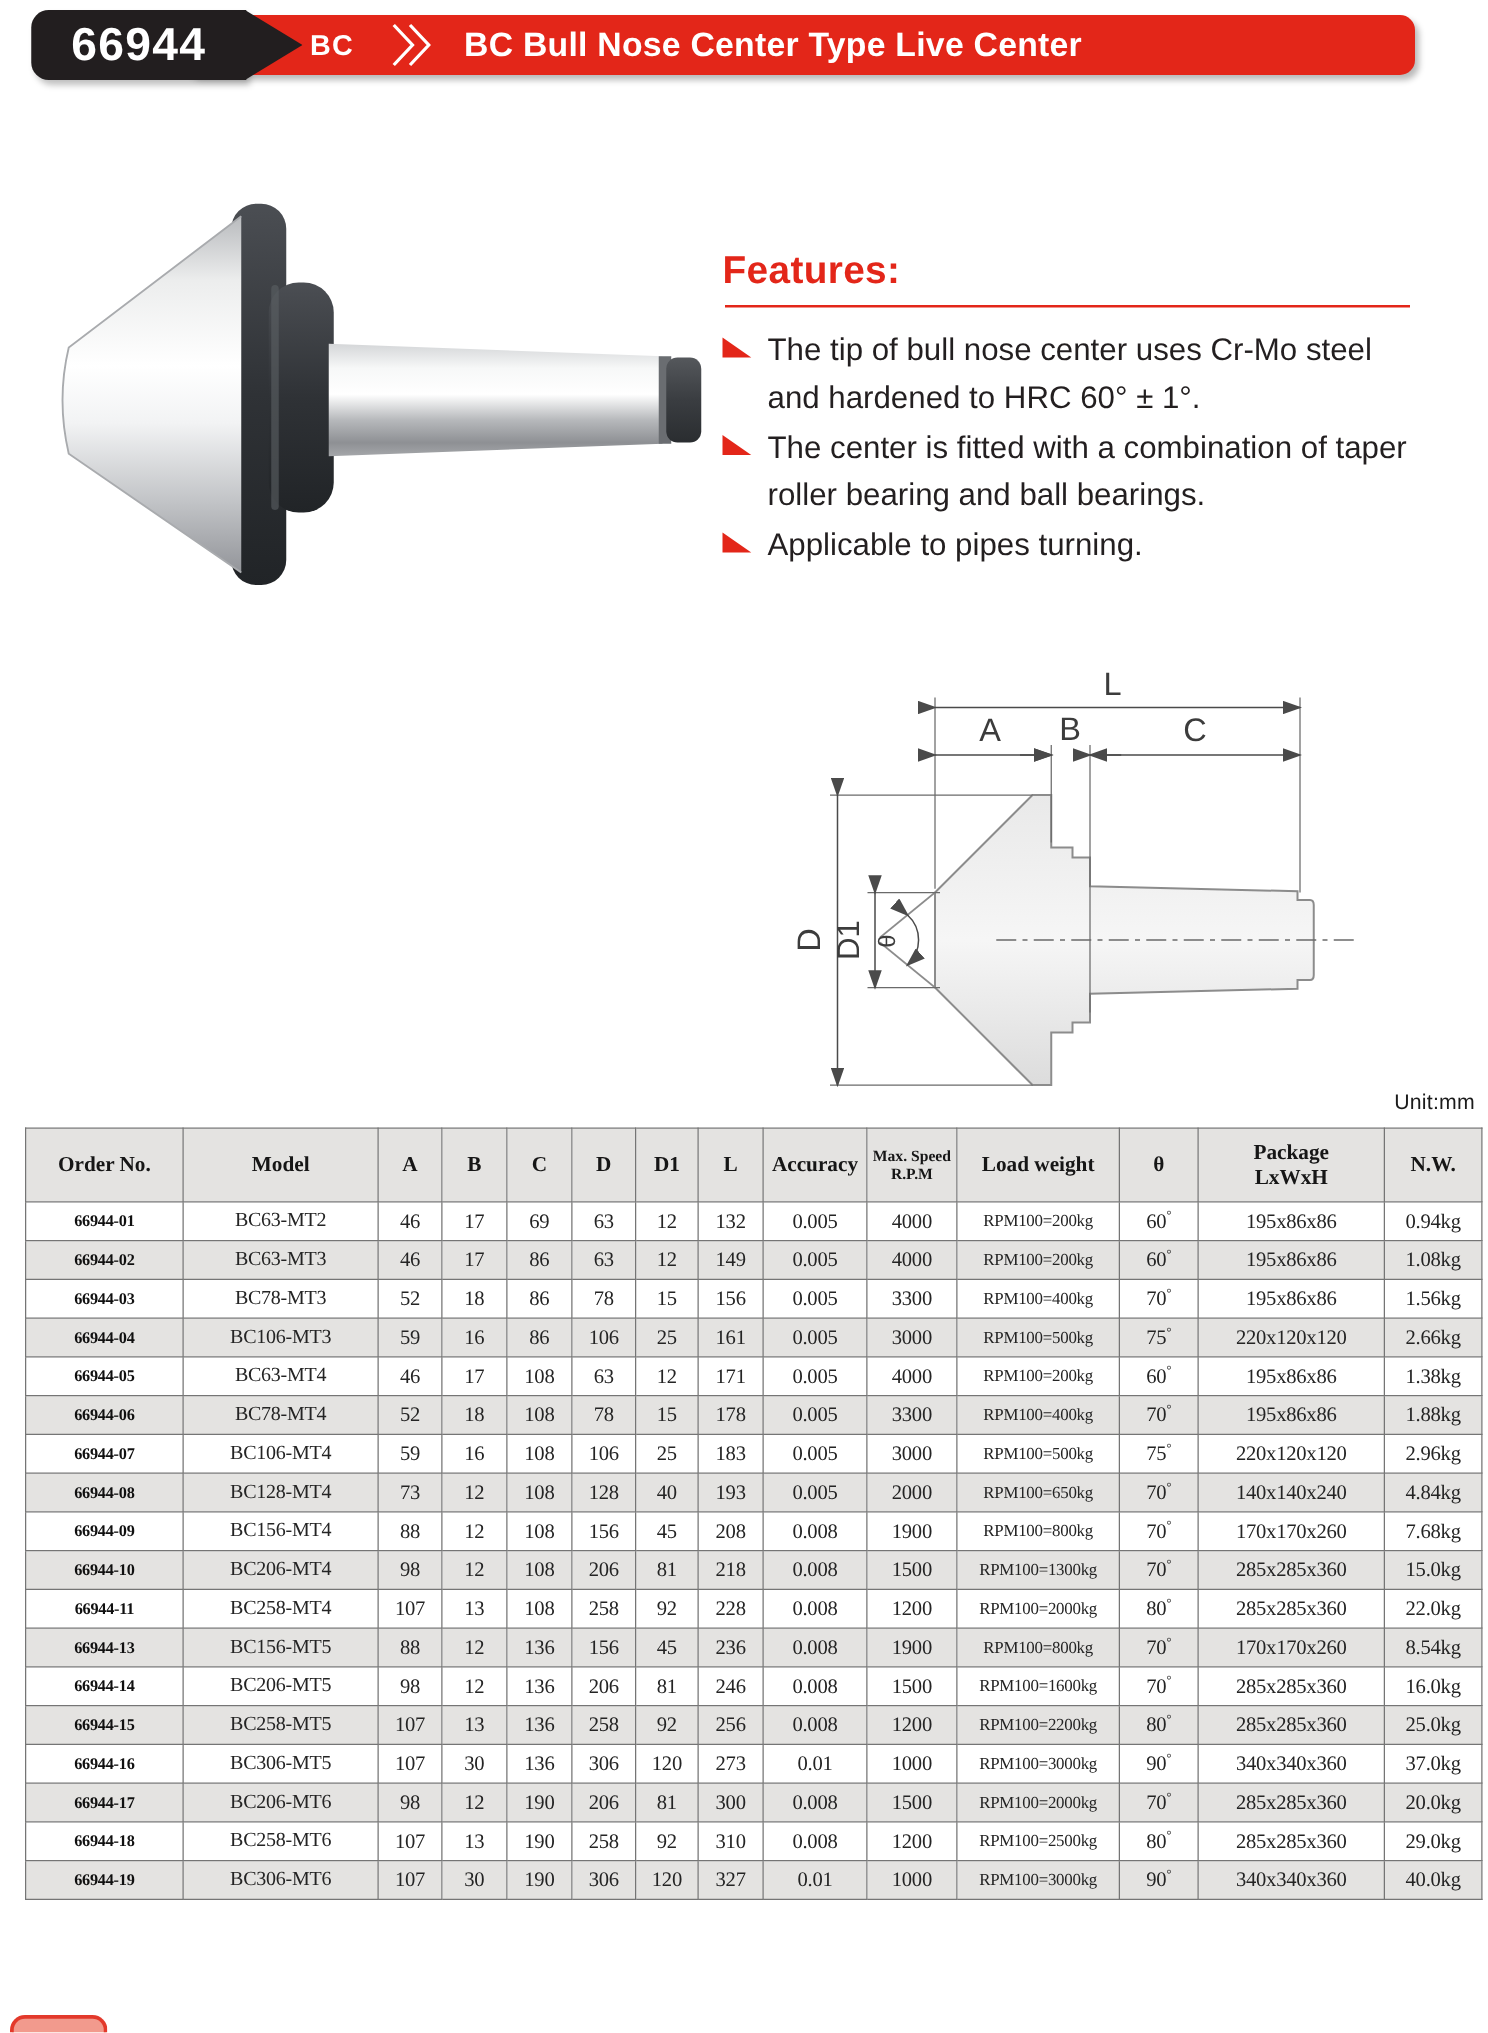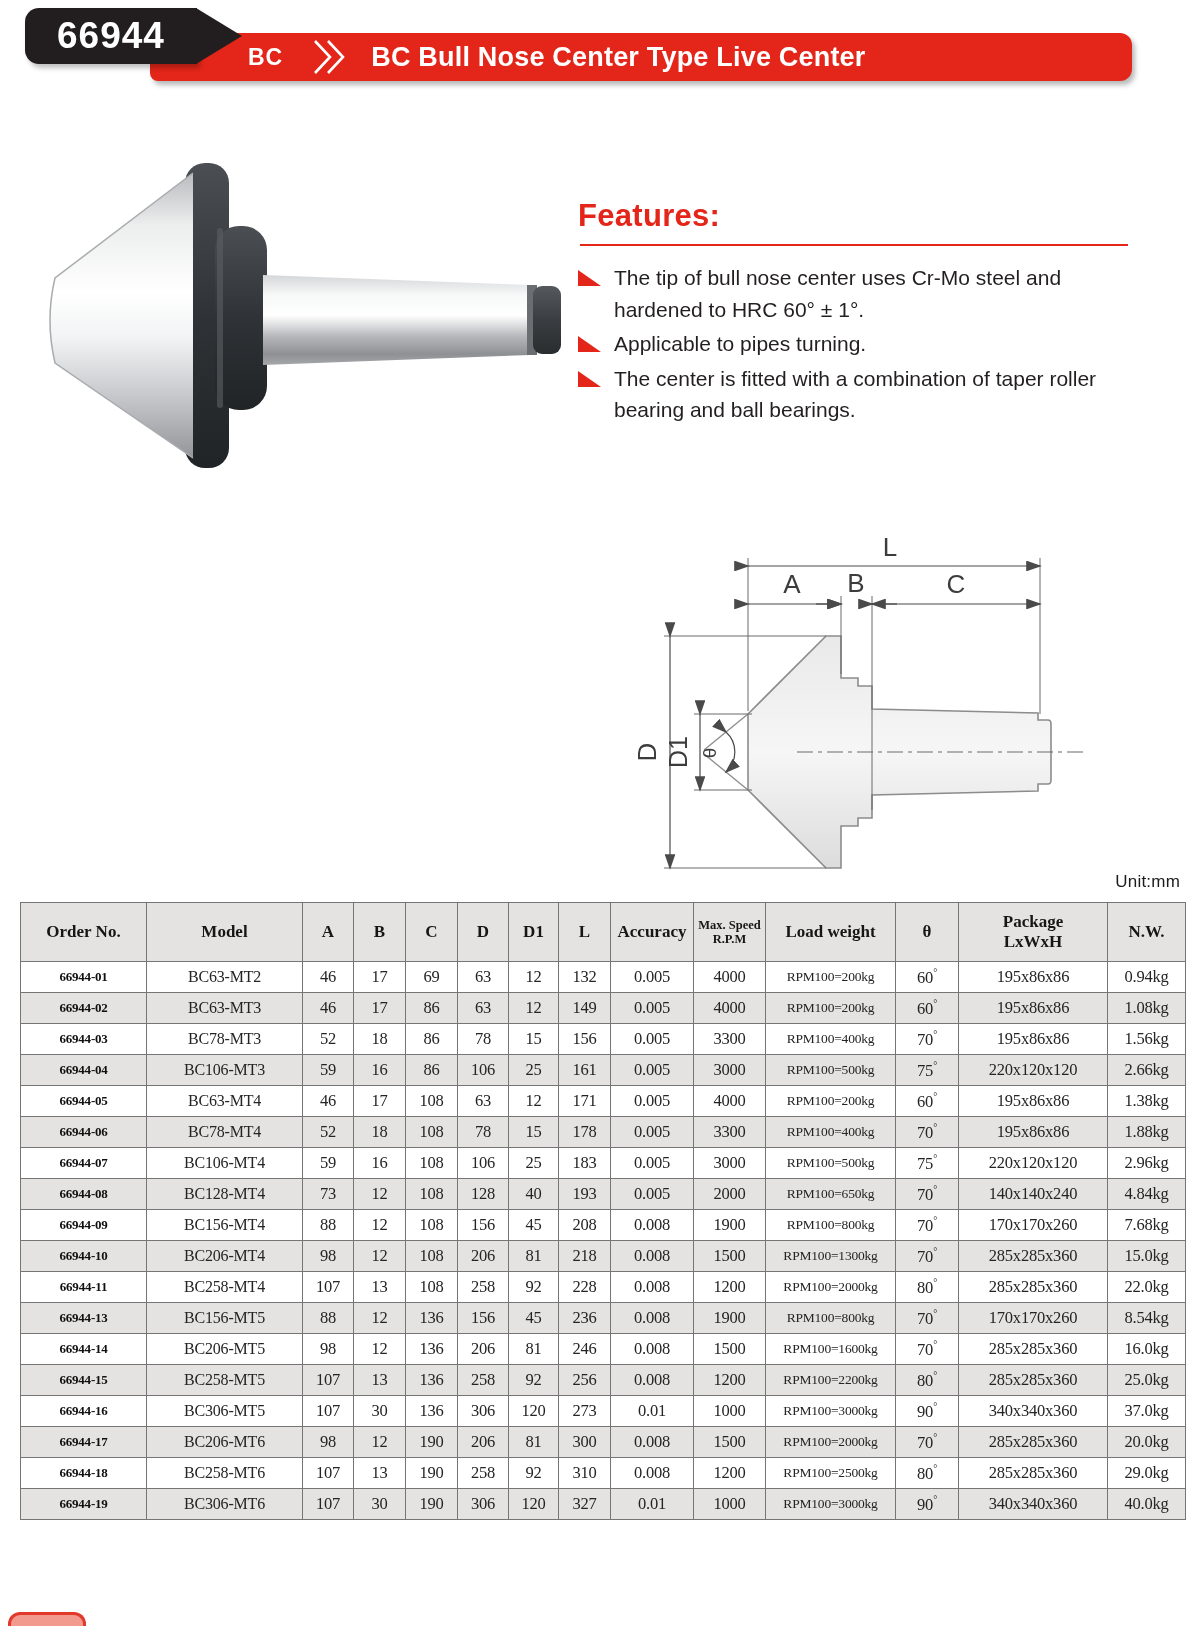--- a/index.html
+++ b/index.html
@@ -7,21 +7,20 @@
     position:relative;width:1190px;height:1626px;background:#ffffff;
     font-family:"Liberation Sans",sans-serif;color:#231f20;overflow:hidden;
   }
 
   
   .banner-red{
     position:absolute;left:150px;top:12px;width:982px;height:48px;
     background:#e32619;border-radius:8px 12px 12px 8px;
     display:flex;align-items:center;
     box-shadow:3px 4px 5px rgba(0,0,0,.28);
-    margin-top:21px;
   }
   .banner-series{
     margin-left:98px;color:#ffffff;font-weight:bold;font-size:23px;letter-spacing:1px;
   }
   .banner-chevron{margin-left:26px;flex:0 0 auto;}
   .banner-title{
     margin-left:22px;color:#ffffff;font-weight:bold;font-size:27px;letter-spacing:.2px;
     white-space:nowrap;
   }
   .banner-black{
@@ -43,21 +42,21 @@
   .features{position:absolute;left:578px;top:198px;width:552px;}
   .features-heading{
     margin:0;color:#e32619;font-size:31px;font-weight:bold;letter-spacing:.3px;
   }
   .features-rule{
     margin-top:10px;height:2px;background:#e32619;border:none;width:548px;
   }
   .features-list{list-style:none;margin:16px 0 0 0;padding:0;}
   .features-list li{
     position:relative;padding-left:36px;margin-bottom:3px;
-    font-size:21px;line-height:1.5;color:#231f20;
+    font-size:25px;line-height:1.5;color:#231f20;
   }
   .feature-bullet{
     position:absolute;left:0;top:8px;width:0;height:0;
     border-bottom:16px solid #e32619;border-right:23px solid transparent;
   }
 
   
   .drawing{position:absolute;left:600px;top:505px;width:565px;height:380px;}
   .drawing text{font-family:"Liberation Sans",sans-serif;fill:#3c3c3c;}
 
@@ -159,22 +158,22 @@
 
     <path d="M168,45 L30,150 Q20,192 30,235 L168,330 Z" fill="url(#steelCone)"></path>
     <path d="M168,45 L30,150 Q20,192 30,235 L168,330" fill="none" stroke="#a9abae" stroke-width="1.5"></path>
   </svg>
 
   <div class="features">
     <h2 class="features-heading">Features:</h2>
     <hr class="features-rule">
     <ul class="features-list">
         <li><span class="feature-bullet"></span>The tip of bull nose center uses Cr-Mo steel and hardened to HRC 60° ± 1°.</li>
+        <li><span class="feature-bullet"></span>The center is fitted with a combination of taper roller bearing and ball bearings.</li>
         <li><span class="feature-bullet"></span>Applicable to pipes turning.</li>
-        <li><span class="feature-bullet"></span>The center is fitted with a combination of taper roller bearing and ball bearings.</li>
       </ul>
   </div>
 
   <svg class="drawing" viewBox="600 505 565 380">
     <defs>
       <marker id="arr" orient="auto" markerWidth="13" markerHeight="9" refX="11.5" refY="4.5">
         <path d="M0,0 L13,4.5 L0,9 Z" fill="#4a4a4a"></path>
       </marker>
       <linearGradient id="partFill" x1="0" y1="0" x2="0" y2="1">
         <stop offset="0" stop-color="#e9e9e9"></stop>

